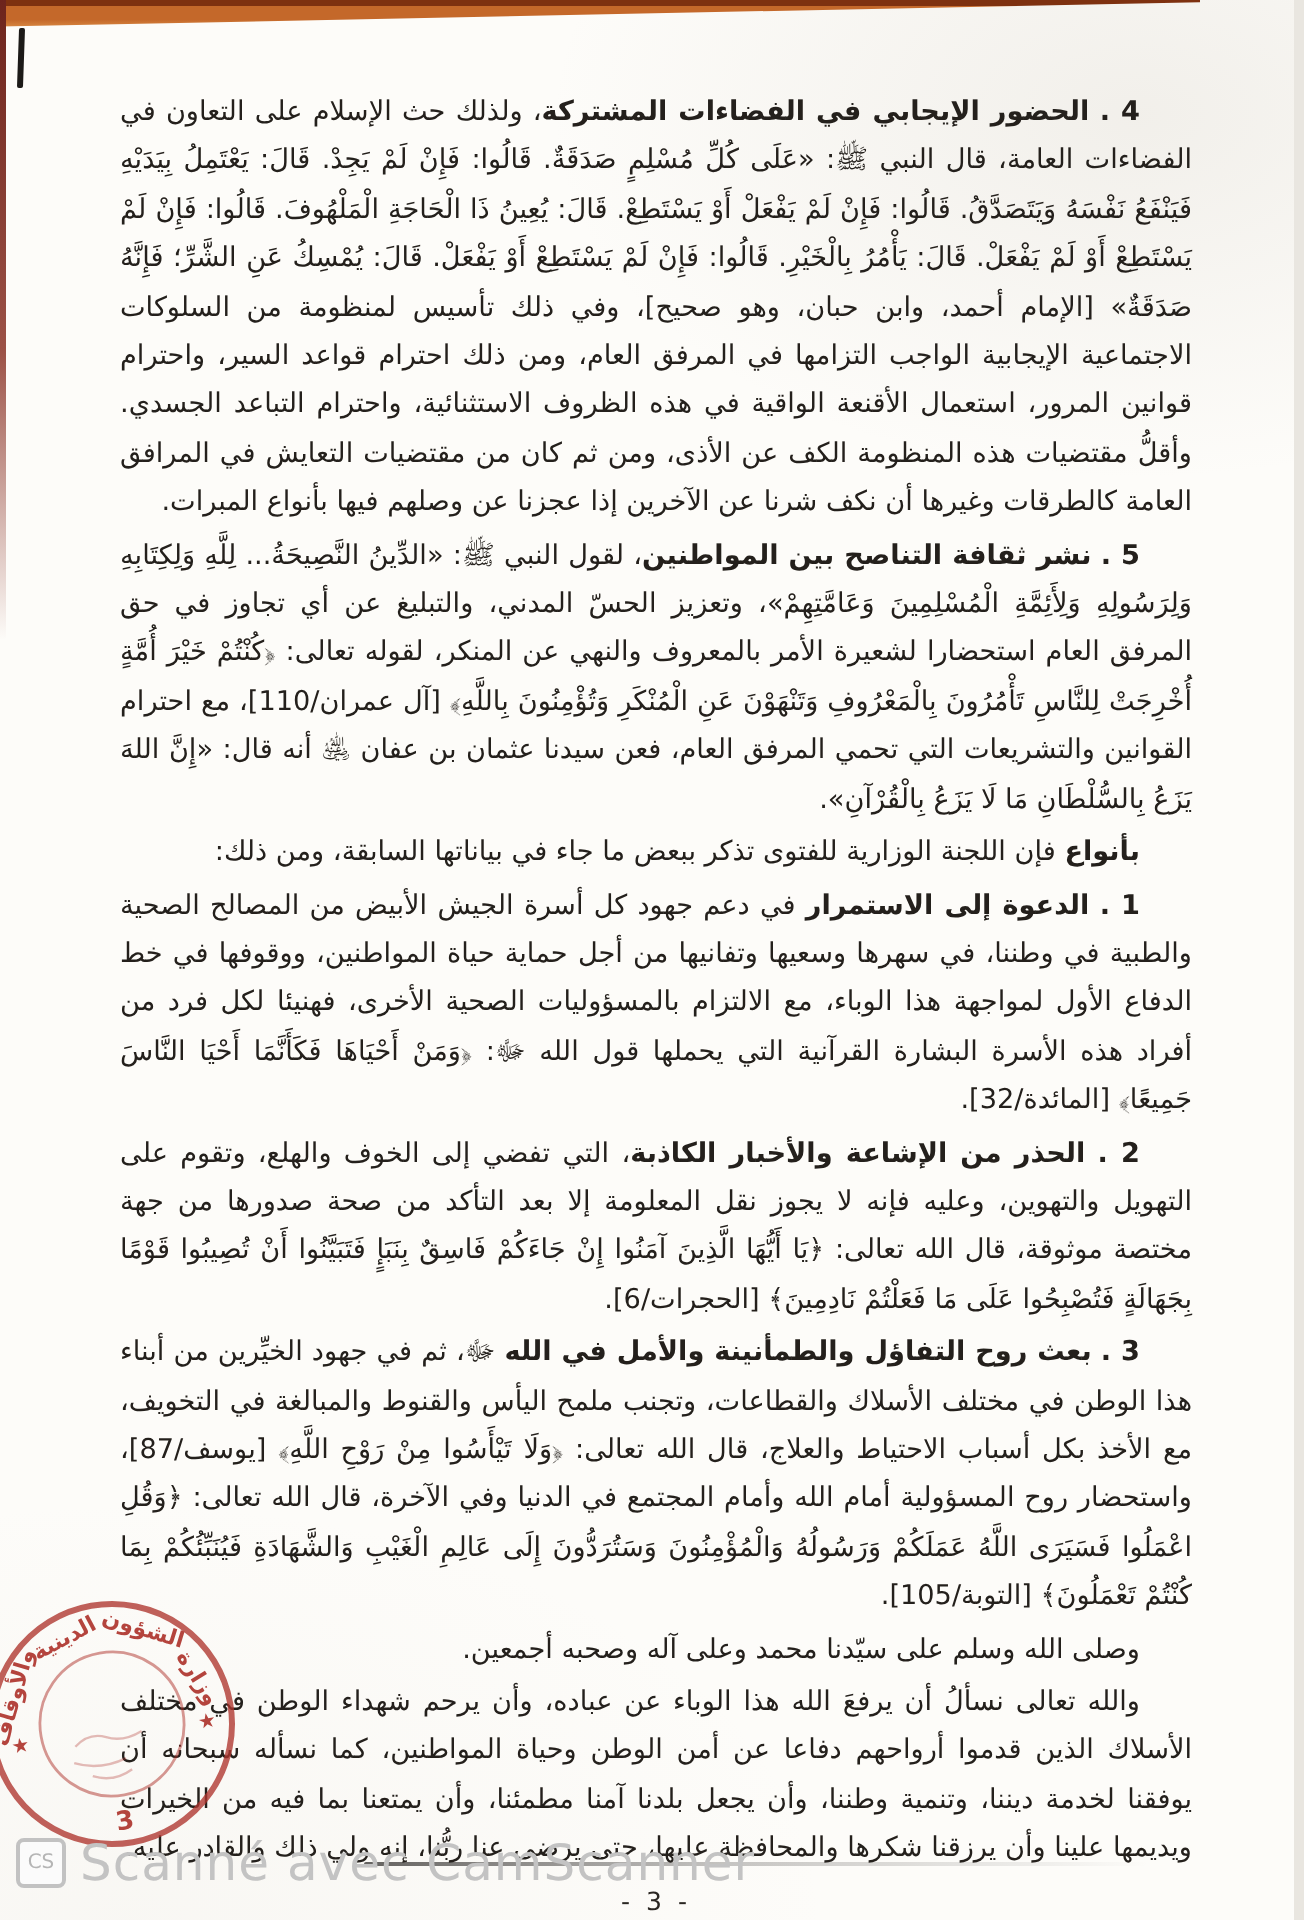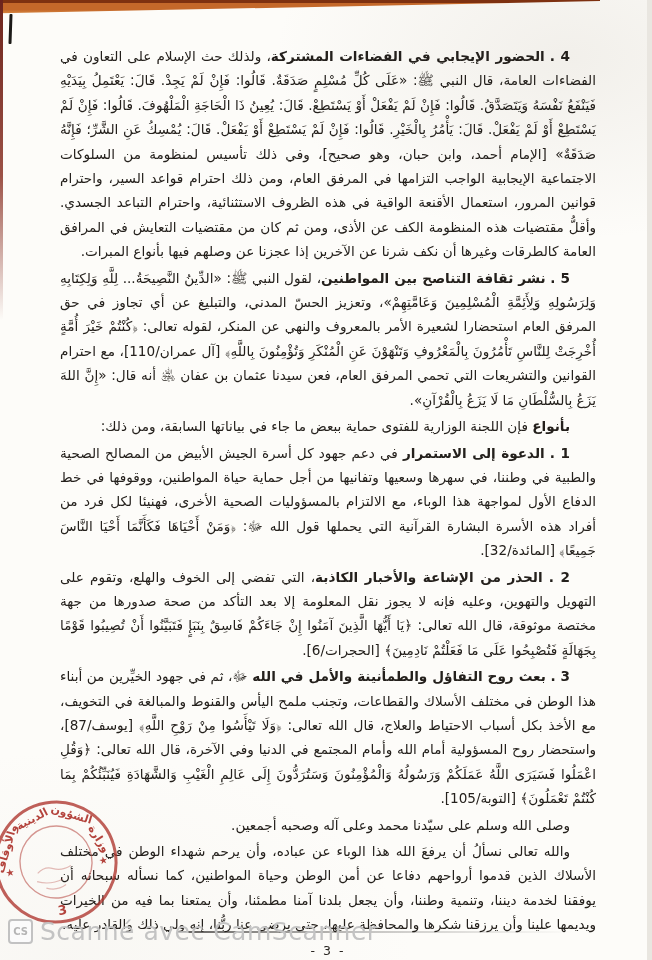--- a/index.html
+++ b/index.html
@@ -59,42 +59,42 @@
   }
   
   .watermark{
     position:absolute;left:8px;top:916px;height:30px;
     display:flex;align-items:center;gap:7px;
     color:#bcbcbc;
   }
   .cs-logo{
     width:21px;height:21px;border:2px solid #c2c2c2;border-radius:4px;
     display:flex;align-items:center;justify-content:center;
-    font-size:10px;font-weight:bold;color:#b5b5b5;
+    font-size:10px;font-weight:normal;color:#b5b5b5;
     background:#fbfbfb;
   }
   .wm-text{font-size:25px;color:#c3c3c3;letter-spacing:.5px;}
 </style>
 </head>
 <body>
 
 <div class="scan-page">
 
   <div class="top-wedge"></div>
   <div class="left-sliver"></div>
   <div class="ink-mark"></div>
   <div class="bottom-shadow-line"></div>
 
   <div class="textblock">
 
     <p><span class="pnum">4 .</span> <span class="pbold">الحضور الإيجابي في الفضاءات المشتركة</span><span>، ولذلك حث الإسلام على التعاون في الفضاءات العامة، قال النبي ﷺ: «عَلَى كُلِّ مُسْلِمٍ صَدَقَةٌ. قَالُوا: فَإِنْ لَمْ يَجِدْ. قَالَ: يَعْتَمِلُ بِيَدَيْهِ فَيَنْفَعُ نَفْسَهُ وَيَتَصَدَّقُ. قَالُوا: فَإِنْ لَمْ يَفْعَلْ أَوْ يَسْتَطِعْ. قَالَ: يُعِينُ ذَا الْحَاجَةِ الْمَلْهُوفَ. قَالُوا: فَإِنْ لَمْ يَسْتَطِعْ أَوْ لَمْ يَفْعَلْ. قَالَ: يَأْمُرُ بِالْخَيْرِ. قَالُوا: فَإِنْ لَمْ يَسْتَطِعْ أَوْ يَفْعَلْ. قَالَ: يُمْسِكُ عَنِ الشَّرِّ؛ فَإِنَّهُ صَدَقَةٌ» [الإمام أحمد، وابن حبان، وهو صحيح]، وفي ذلك تأسيس لمنظومة من السلوكات الاجتماعية الإيجابية الواجب التزامها في المرفق العام، ومن ذلك احترام قواعد السير، واحترام قوانين المرور، استعمال الأقنعة الواقية في هذه الظروف الاستثنائية، واحترام التباعد الجسدي. وأقلُّ مقتضيات هذه المنظومة الكف عن الأذى، ومن ثم كان من مقتضيات التعايش في المرافق العامة كالطرقات وغيرها أن نكف شرنا عن الآخرين إذا عجزنا عن وصلهم فيها بأنواع المبرات.</span></p>
 
     <p><span class="pnum">5 .</span> <span class="pbold">نشر ثقافة التناصح بين المواطنين</span><span>، لقول النبي ﷺ: «الدِّينُ النَّصِيحَةُ... لِلَّهِ وَلِكِتَابِهِ وَلِرَسُولِهِ وَلِأَئِمَّةِ الْمُسْلِمِينَ وَعَامَّتِهِمْ»، وتعزيز الحسّ المدني، والتبليغ عن أي تجاوز في حق المرفق العام استحضارا لشعيرة الأمر بالمعروف والنهي عن المنكر، لقوله تعالى: ﴿كُنْتُمْ خَيْرَ أُمَّةٍ أُخْرِجَتْ لِلنَّاسِ تَأْمُرُونَ بِالْمَعْرُوفِ وَتَنْهَوْنَ عَنِ الْمُنْكَرِ وَتُؤْمِنُونَ بِاللَّهِ﴾ [آل عمران/110]، مع احترام القوانين والتشريعات التي تحمي المرفق العام، فعن سيدنا عثمان بن عفان ﵁ أنه قال: «إِنَّ اللهَ يَزَعُ بِالسُّلْطَانِ مَا لَا يَزَعُ بِالْقُرْآنِ».</span></p>
 
-    <p><span class="pbold">بأنواع</span><span> فإن اللجنة الوزارية للفتوى حماية ببعض ما جاء في بياناتها السابقة، ومن ذلك:</span></p>
+    <p><span class="pbold">بأنواع</span><span> فإن اللجنة الوزارية للفتوى تذكر ببعض ما جاء في بياناتها السابقة، ومن ذلك:</span></p>
 
     <p><span class="pnum">1 .</span> <span class="pbold">الدعوة إلى الاستمرار</span><span> في دعم جهود كل أسرة الجيش الأبيض من المصالح الصحية والطبية في وطننا، في سهرها وسعيها وتفانيها من أجل حماية حياة المواطنين، ووقوفها في خط الدفاع الأول لمواجهة هذا الوباء، مع الالتزام بالمسؤوليات الصحية الأخرى، فهنيئا لكل فرد من أفراد هذه الأسرة البشارة القرآنية التي يحملها قول الله ﷻ: ﴿وَمَنْ أَحْيَاهَا فَكَأَنَّمَا أَحْيَا النَّاسَ جَمِيعًا﴾ [المائدة/32].</span></p>
 
     <p><span class="pnum">2 .</span> <span class="pbold">الحذر من الإشاعة والأخبار الكاذبة</span><span>، التي تفضي إلى الخوف والهلع، وتقوم على التهويل والتهوين، وعليه فإنه لا يجوز نقل المعلومة إلا بعد التأكد من صحة صدورها من جهة مختصة موثوقة، قال الله تعالى: ﴿يَا أَيُّهَا الَّذِينَ آمَنُوا إِنْ جَاءَكُمْ فَاسِقٌ بِنَبَإٍ فَتَبَيَّنُوا أَنْ تُصِيبُوا قَوْمًا بِجَهَالَةٍ فَتُصْبِحُوا عَلَى مَا فَعَلْتُمْ نَادِمِينَ﴾ [الحجرات/6].</span></p>
 
     <p><span class="pnum">3 .</span> <span class="pbold">بعث روح التفاؤل والطمأنينة والأمل في الله</span><span> ﷻ، ثم في جهود الخيِّرين من أبناء هذا الوطن في مختلف الأسلاك والقطاعات، وتجنب ملمح اليأس والقنوط والمبالغة في التخويف، مع الأخذ بكل أسباب الاحتياط والعلاج، قال الله تعالى: ﴿وَلَا تَيْأَسُوا مِنْ رَوْحِ اللَّهِ﴾ [يوسف/87]، واستحضار روح المسؤولية أمام الله وأمام المجتمع في الدنيا وفي الآخرة، قال الله تعالى: ﴿وَقُلِ اعْمَلُوا فَسَيَرَى اللَّهُ عَمَلَكُمْ وَرَسُولُهُ وَالْمُؤْمِنُونَ وَسَتُرَدُّونَ إِلَى عَالِمِ الْغَيْبِ وَالشَّهَادَةِ فَيُنَبِّئُكُمْ بِمَا كُنْتُمْ تَعْمَلُونَ﴾ [التوبة/105].</span></p>
 
     <p><span>وصلى الله وسلم على سيّدنا محمد وعلى آله وصحبه أجمعين.</span></p>
 
     <p><span>والله تعالى نسألُ أن يرفعَ الله هذا الوباء عن عباده، وأن يرحم شهداء الوطن في مختلف الأسلاك الذين قدموا أرواحهم دفاعا عن أمن الوطن وحياة المواطنين، كما نسأله سبحانه أن يوفقنا لخدمة ديننا، وتنمية وطننا، وأن يجعل بلدنا آمنا مطمئنا، وأن يمتعنا بما فيه من الخيرات ويديمها علينا وأن يرزقنا شكرها والمحافظة عليها، حتى يرضى عنا ربُّنا، إنه ولي ذلك والقادر عليه.</span></p>

